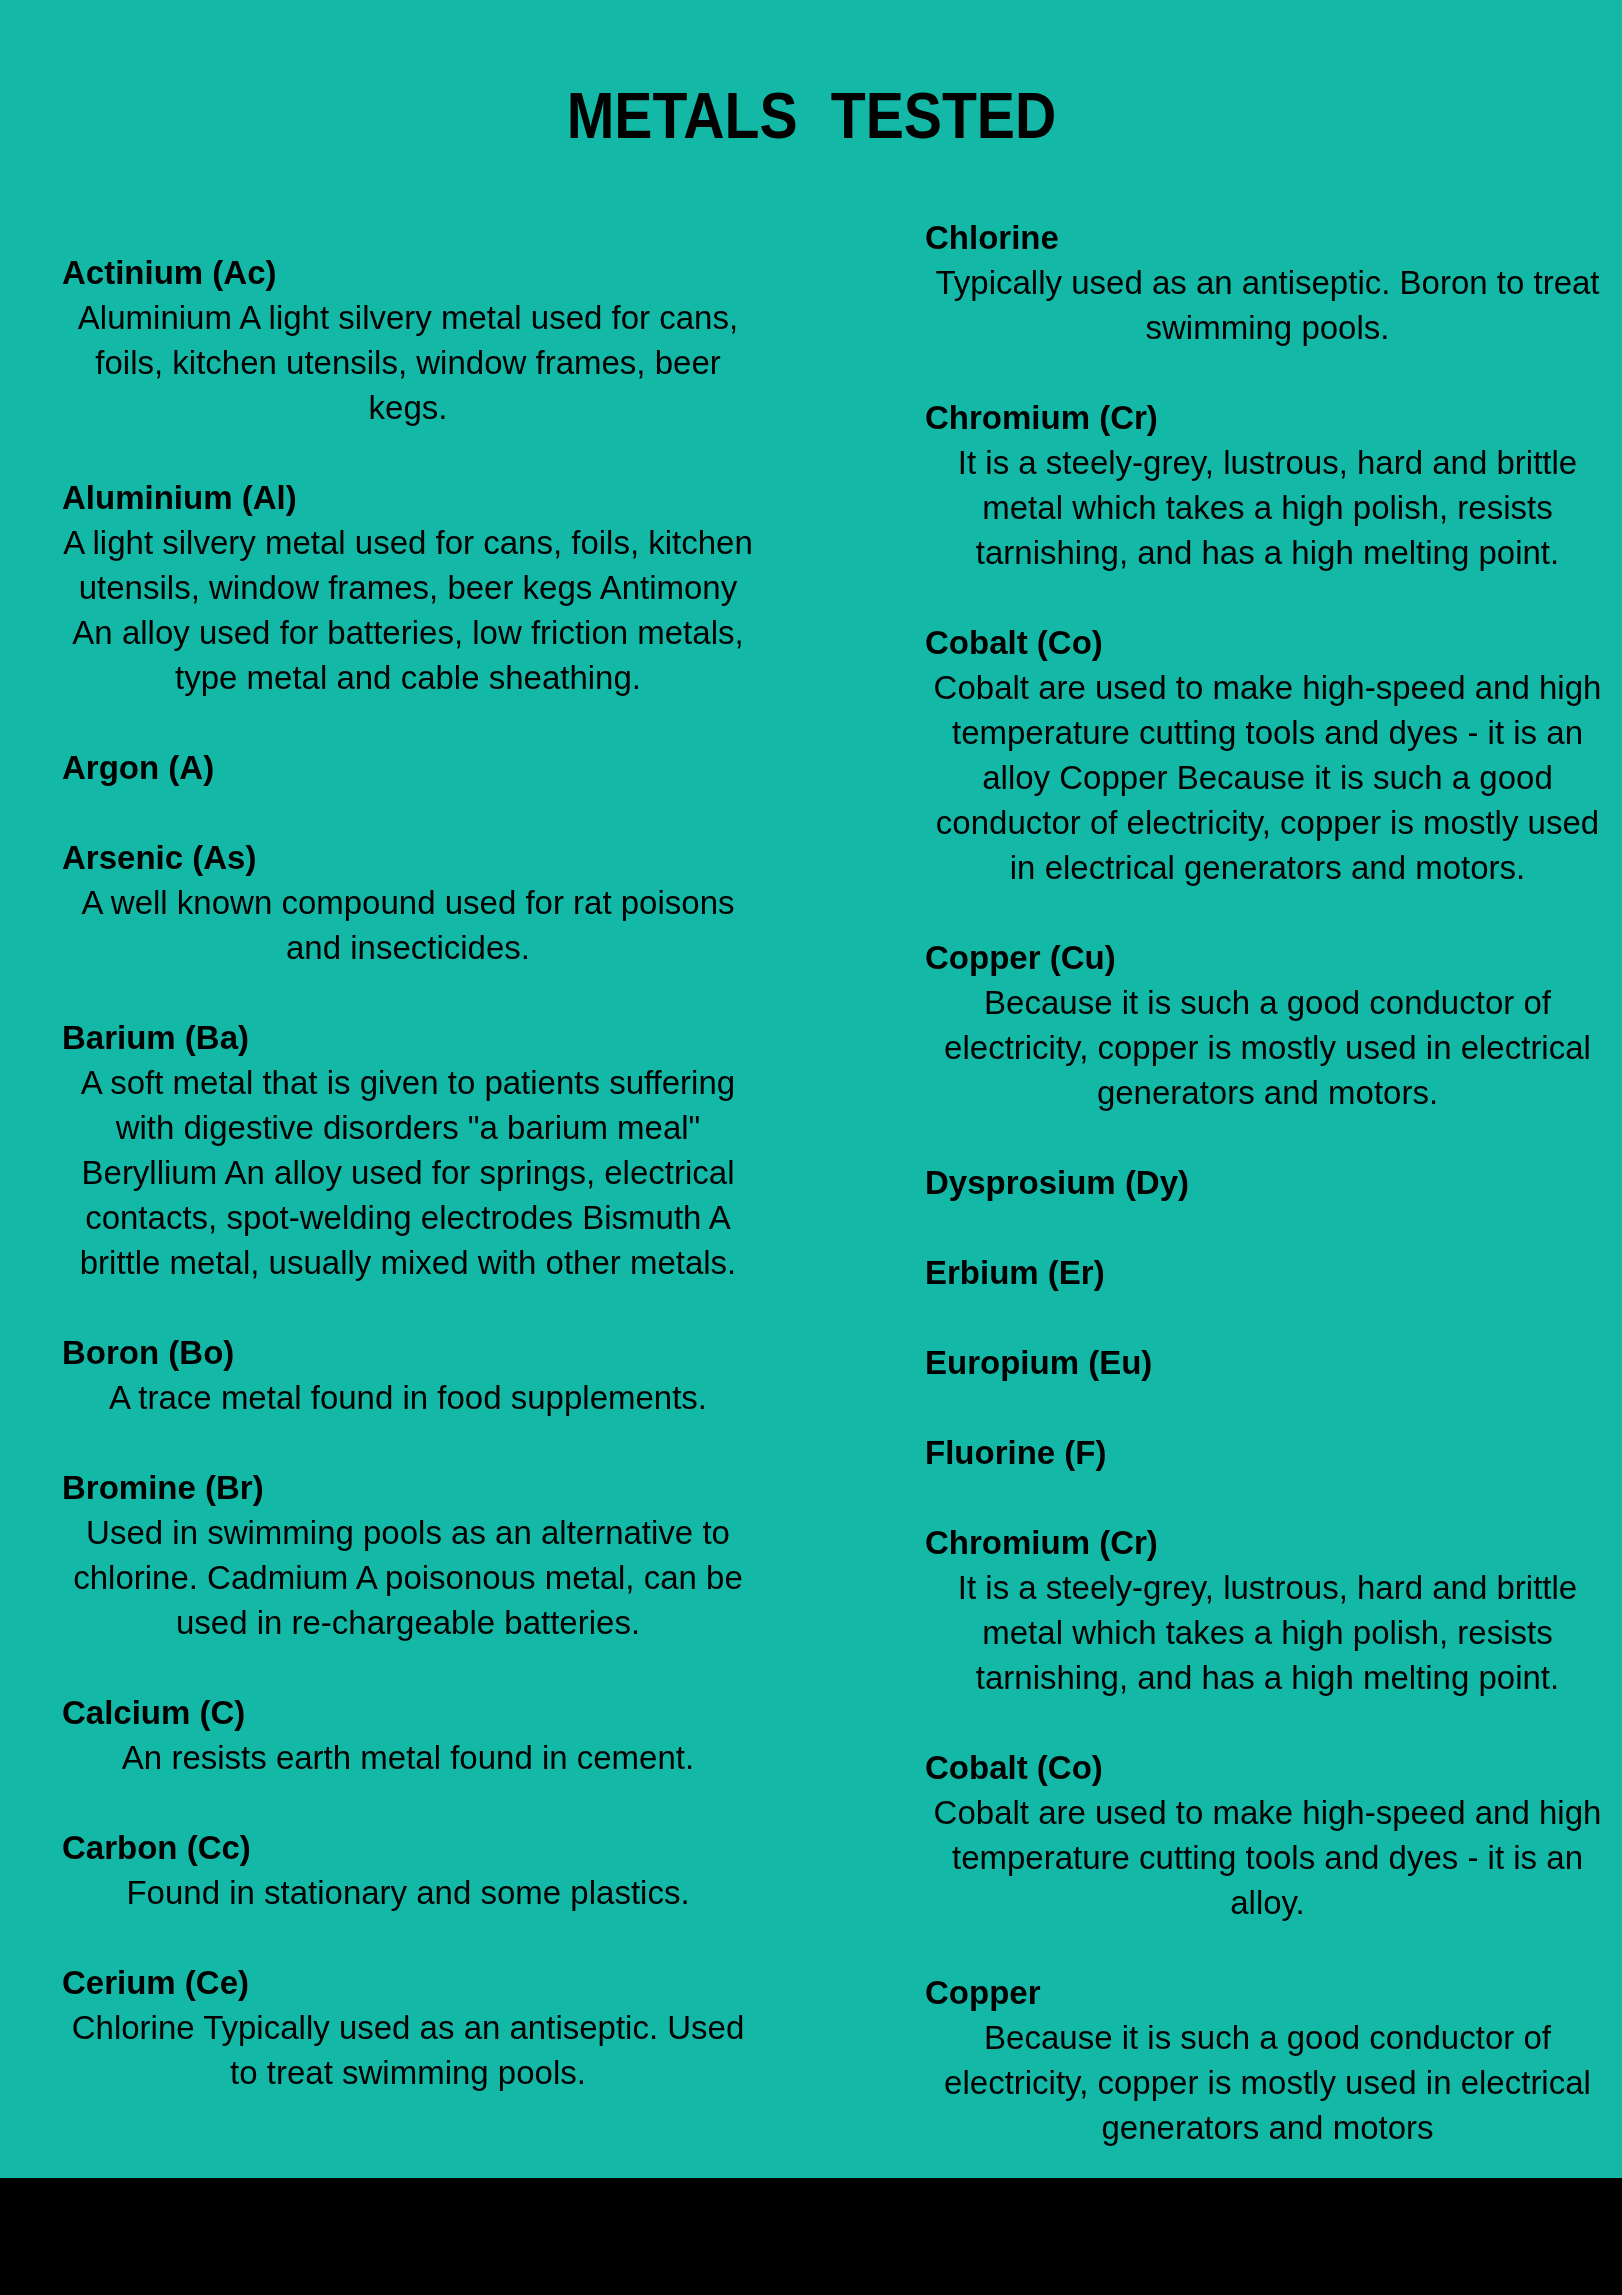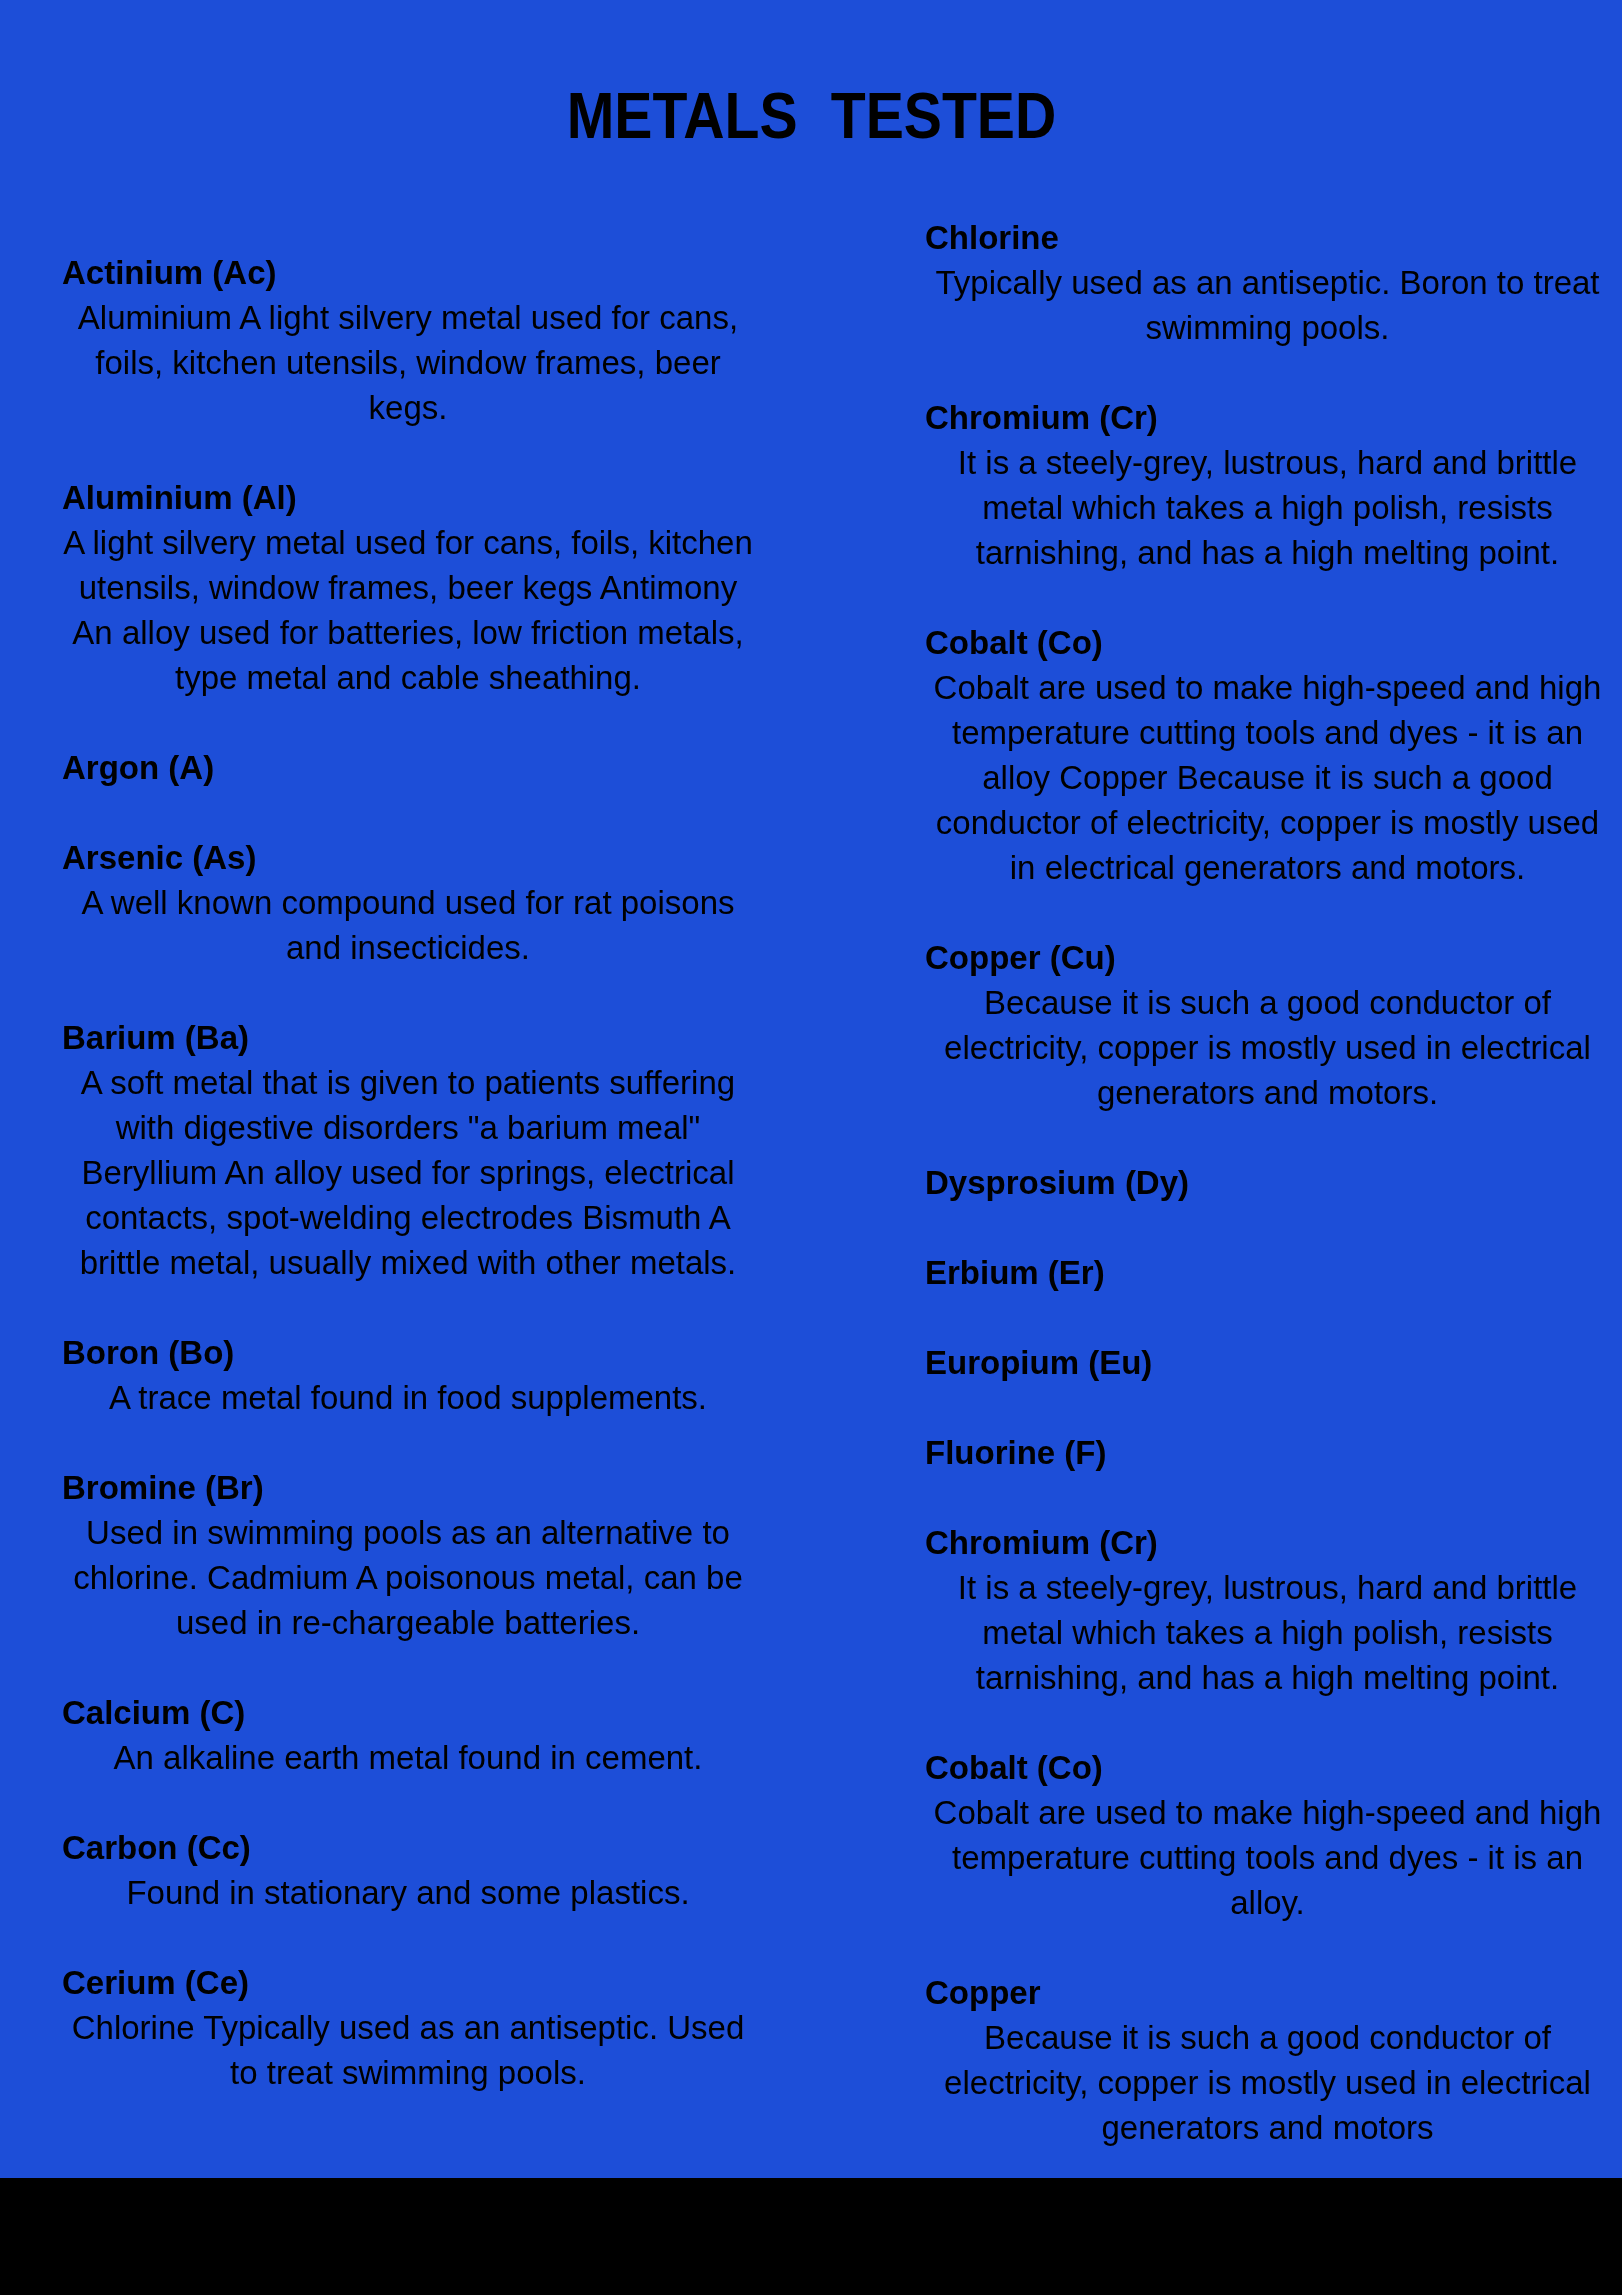--- a/index.html
+++ b/index.html
@@ -4,21 +4,21 @@
 <style>
   html, body {
     margin: 0;
     padding: 0;
     background: #ffffff;
   }
   .page {
     position: relative;
     width: 1623px;
     height: 2295px;
-    background: #1d4ed8;
+    background: #14b8a6;
     overflow: hidden;
     font-family: "Liberation Sans", sans-serif;
     color: #000000;
   }
   .title {
     position: absolute;
     top: 83px;
     left: 0;
     width: 1623px;
     text-align: center;
@@ -97,21 +97,21 @@
     <p>A trace metal found in food supplements.</p>
   </div>
 
   <div class="entry">
     <h3>Bromine (Br)</h3>
     <p>Used in swimming pools as an alternative to chlorine. Cadmium A poisonous metal, can be used in re-chargeable batteries.</p>
   </div>
 
   <div class="entry">
     <h3>Calcium (C)</h3>
-    <p>An alkaline earth metal found in cement.</p>
+    <p>An resists earth metal found in cement.</p>
   </div>
 
   <div class="entry">
     <h3>Carbon (Cc)</h3>
     <p>Found in stationary and some plastics.</p>
   </div>
 
   <div class="entry">
     <h3>Cerium (Ce)</h3>
     <p>Chlorine Typically used as an antiseptic. Used to treat swimming pools.</p>

